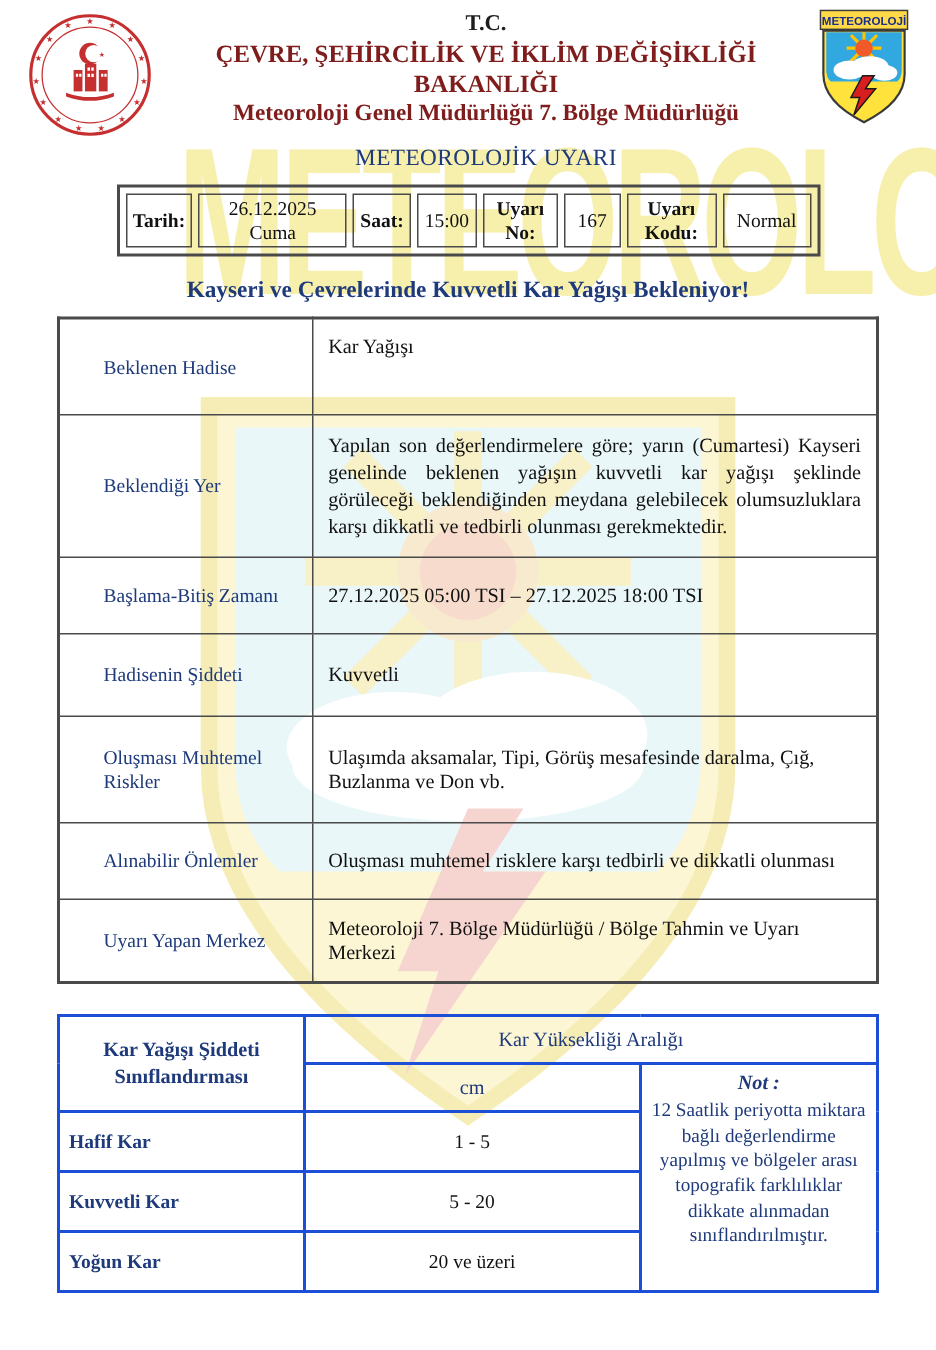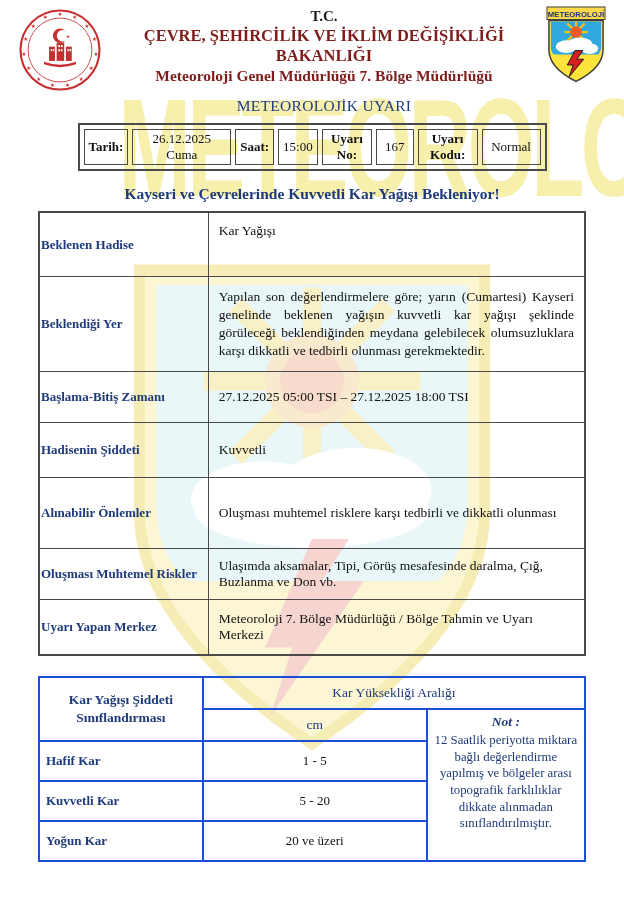--- a/index.html
+++ b/index.html
@@ -30,21 +30,21 @@
   .info-table{width:469px;margin:8px auto 0;border-collapse:separate;border-spacing:4px;border:2px solid #4a4a4a;}
   .info-table td{border:1px solid #4a4a4a;text-align:center;font-size:13px;padding:1px 4px;height:20px;background:transparent;}
   .info-table td.lbl{font-weight:bold;}
 
   
   .headline{margin:14px 0 8px;text-align:center;font-size:15.5px;font-weight:bold;color:#1E3A7B;}
 
   
   .main-table{width:548px;margin:6px auto 0;border-collapse:collapse;border:2px solid #4a4a4a;font-size:13.5px;}
   .main-table td{border:1px solid #4a4a4a;padding:5px 10px;vertical-align:middle;}
-  .main-table td.label{width:31%;font-weight:bold;color:#1E3A7B;font-size:13px;padding-left:1px;}
+  .main-table td.label{width:31%;font-weight:normal;color:#1E3A7B;font-size:13px;padding-left:29px;}
   .main-table tr:nth-child(1) td{height:48px;}
   .main-table tr:nth-child(2) td{height:84px;}
   .main-table tr:nth-child(3) td{height:40px;}
   .main-table tr:nth-child(4) td{height:44px;}
   .main-table tr:nth-child(5) td{height:60px;}
   .main-table tr:nth-child(6) td{height:40px;}
   .main-table tr:nth-child(7) td{height:44px;}
   .main-table tr:nth-child(1) td.value{vertical-align:top;padding-top:10px;}
   .justify{text-align:justify;line-height:1.32;}
 
@@ -183,26 +183,26 @@
       </tr>
       <tr>
         <td class="label">Başlama-Bitiş Zamanı</td>
         <td>27.12.2025 05:00  TSI – 27.12.2025  18:00  TSI</td>
       </tr>
       <tr>
         <td class="label">Hadisenin Şiddeti</td>
         <td>Kuvvetli</td>
       </tr>
       <tr>
+        <td class="label">Oluşması Muhtemel Riskler</td>
+        <td>Ulaşımda aksamalar, Tipi, Görüş mesafesinde daralma, Çığ, Buzlanma ve Don vb.</td>
+      </tr>
+      <tr>
         <td class="label">Alınabilir Önlemler</td>
         <td>Oluşması muhtemel risklere karşı tedbirli ve dikkatli olunması</td>
-      </tr>
-      <tr>
-        <td class="label">Oluşması Muhtemel Riskler</td>
-        <td>Ulaşımda aksamalar, Tipi, Görüş mesafesinde daralma, Çığ, Buzlanma ve Don vb.</td>
       </tr>
       <tr>
         <td class="label">Uyarı Yapan Merkez</td>
         <td>Meteoroloji 7. Bölge Müdürlüğü  /  Bölge Tahmin ve Uyarı Merkezi</td>
       </tr>
     </tbody>
       </table>
 
     <table class="class-table">
       <tbody>

